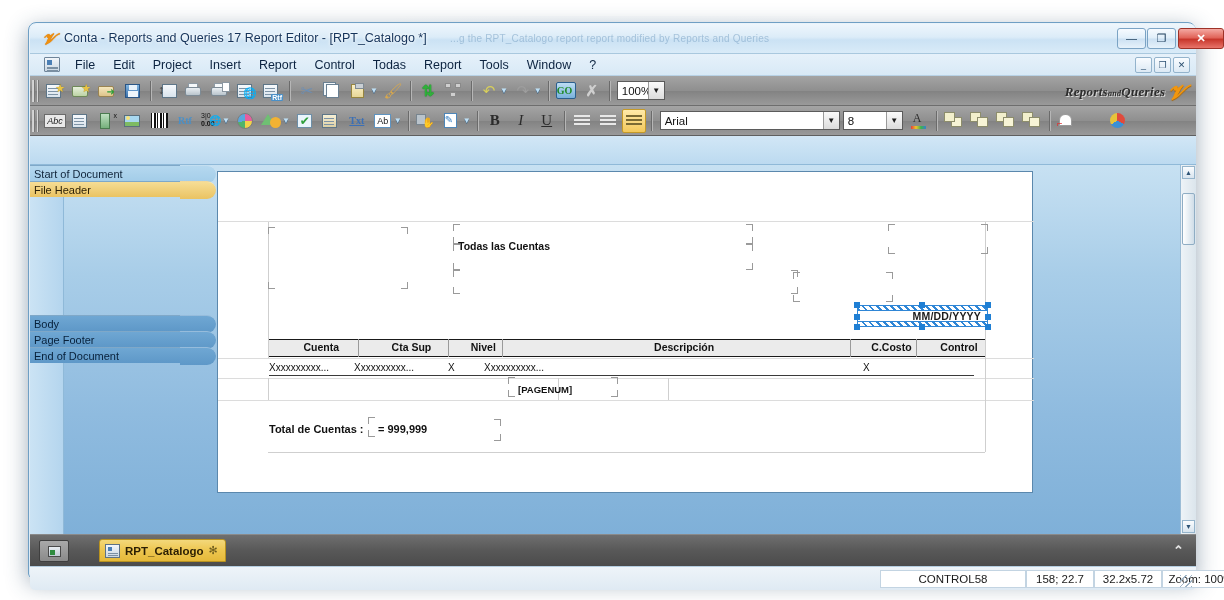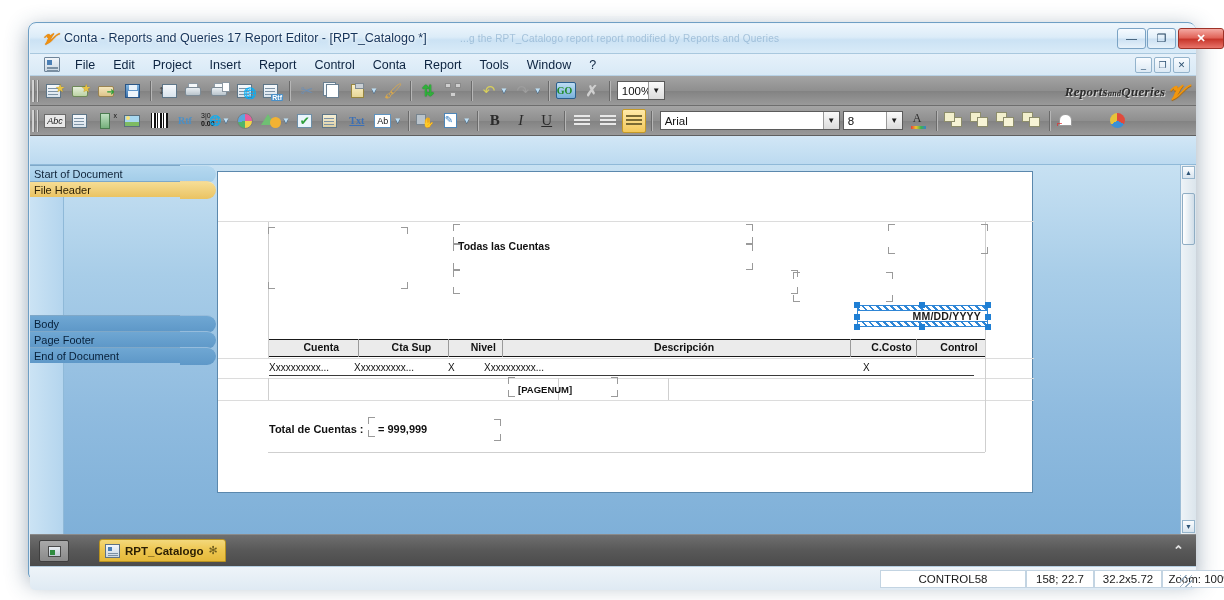--- a/index.html
+++ b/index.html
@@ -44,21 +44,21 @@
   }
   #title-text {
     position: absolute; left: 34px; top: 7px;
     font-size: 12.5px; color: #15335a;
     text-shadow: 0 0 3px #ffffff, 0 0 5px #ffffff;
     white-space: nowrap;
   }
   #title-ghost {
     position: absolute; left: 420px; top: 9px;
     font-size: 10px; color: rgba(120,160,195,0.55);
-    white-space: nowrap; letter-spacing: .2px; margin-left: 10px;
+    white-space: nowrap; letter-spacing: .2px;
   }
   .capbtn {
     position: absolute; top: 4px; height: 21px; width: 29px;
     border: 1px solid #7ba3c4; border-radius: 3px;
     background: linear-gradient(to bottom, #f7fbff 0%, #e0eef9 48%, #cbe0f2 52%, #e6f2fb 100%);
     color: #20415f; font-size: 11px; line-height: 19px; text-align: center;
     cursor: default;
   }
   #cap-min { left: 1087px; }
   #cap-max { left: 1117px; }
@@ -384,21 +384,21 @@
 
   <div id="menubar">
     <div id="menu-doc-icon"></div>
     <div id="menu-items">
       <div class="menu-item">File</div>
       <div class="menu-item">Edit</div>
       <div class="menu-item">Project</div>
       <div class="menu-item">Insert</div>
       <div class="menu-item">Report</div>
       <div class="menu-item">Control</div>
-      <div class="menu-item">Conta</div>
+      <div class="menu-item">Todas</div>
       <div class="menu-item">Report</div>
       <div class="menu-item">Tools</div>
       <div class="menu-item">Window</div>
       <div class="menu-item">?</div>
     </div>
     <div id="mdi-buttons">
       <div class="mdibtn">_</div>
       <div class="mdibtn">❐</div>
       <div class="mdibtn">✕</div>
     </div>

